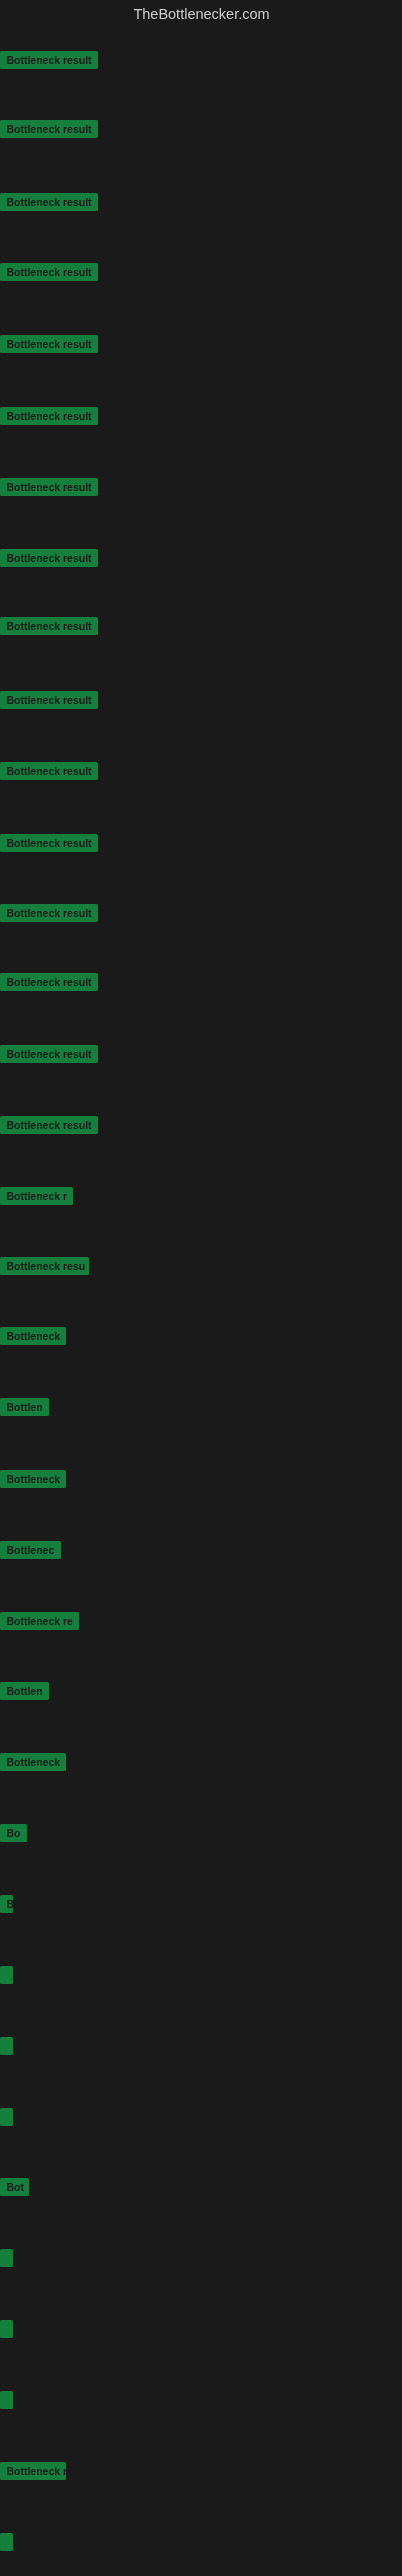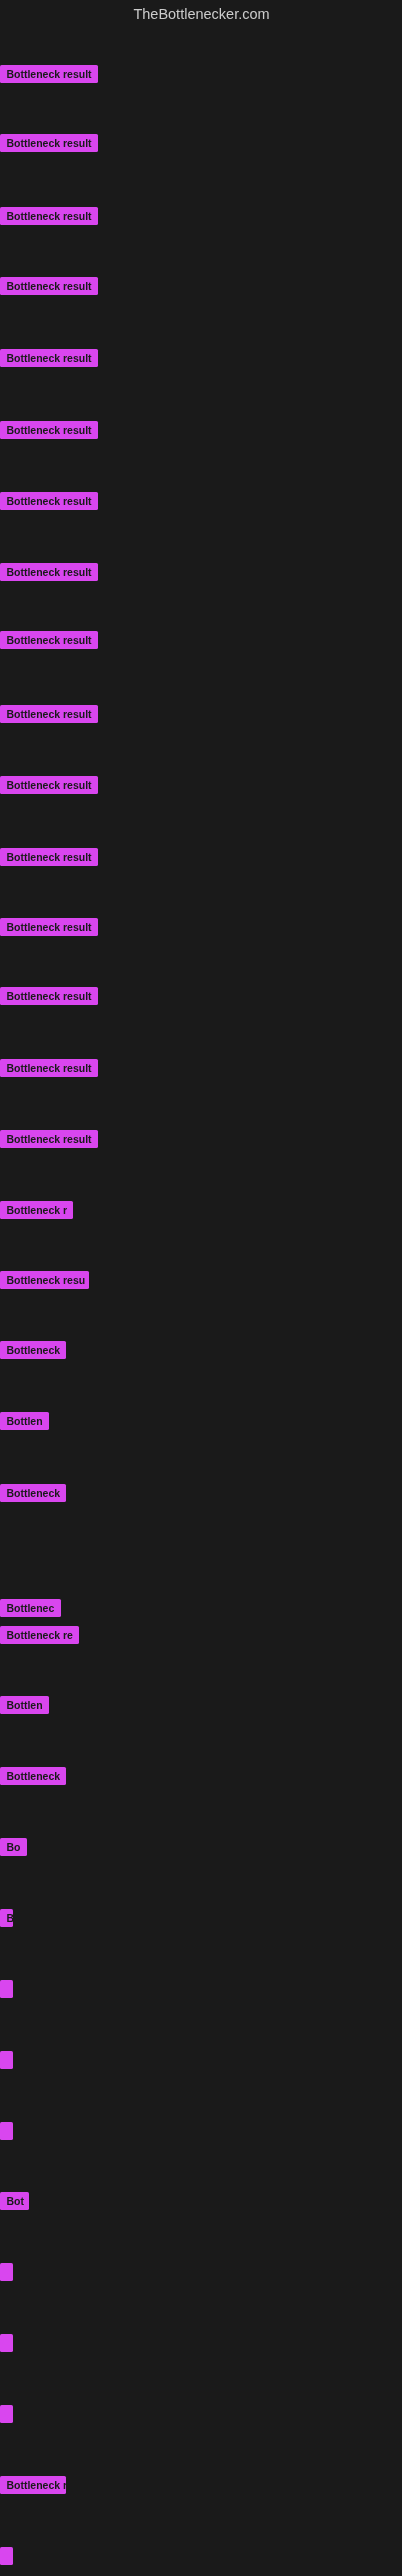--- a/index.html
+++ b/index.html
@@ -19,30 +19,29 @@
       color: #cccccc;
       font-size: 14.5px;
       padding: 6.4px 0;
       font-weight: normal;
     }
     .bottleneck-item {
       position: absolute;
       left: 0;
     }
     .bottleneck-badge {
-      background-color: #d946ef;
+      background-color: #15803d;
       color: #1a1a1a;
       font-size: 10.5px;
       font-weight: bold;
       padding: 3.2px 6.4px;
       border-radius: 1.6px;
       white-space: nowrap;
       overflow: hidden;
       display: inline-block;
-      margin-top: 14px;
     }
   </style>
 </head>
 <body>
 
 <div class="site-title">TheBottlenecker.com</div>
 
 <div id="items-container" style="position:relative; width:403px; height:2552px;">
     <div class="bottleneck-item" style="top: 22px; left: 0px;"><span class="bottleneck-badge" style="max-width: 113px;">Bottleneck result</span></div>
     <div class="bottleneck-item" style="top: 91px; left: 0px;"><span class="bottleneck-badge" style="max-width: 113px;">Bottleneck result</span></div>
@@ -58,21 +57,21 @@
     <div class="bottleneck-item" style="top: 805px; left: 0px;"><span class="bottleneck-badge" style="max-width: 113px;">Bottleneck result</span></div>
     <div class="bottleneck-item" style="top: 875px; left: 0px;"><span class="bottleneck-badge" style="max-width: 113px;">Bottleneck result</span></div>
     <div class="bottleneck-item" style="top: 944px; left: 0px;"><span class="bottleneck-badge" style="max-width: 113px;">Bottleneck result</span></div>
     <div class="bottleneck-item" style="top: 1016px; left: 0px;"><span class="bottleneck-badge" style="max-width: 113px;">Bottleneck result</span></div>
     <div class="bottleneck-item" style="top: 1087px; left: 0px;"><span class="bottleneck-badge" style="max-width: 105px;">Bottleneck result</span></div>
     <div class="bottleneck-item" style="top: 1158px; left: 0px;"><span class="bottleneck-badge" style="max-width: 85px;">Bottleneck r</span></div>
     <div class="bottleneck-item" style="top: 1228px; left: 0px;"><span class="bottleneck-badge" style="max-width: 89px;">Bottleneck resu</span></div>
     <div class="bottleneck-item" style="top: 1298px; left: 0px;"><span class="bottleneck-badge" style="max-width: 72px;">Bottleneck</span></div>
     <div class="bottleneck-item" style="top: 1369px; left: 0px;"><span class="bottleneck-badge" style="max-width: 60px; text-align: right;">Bottlen</span></div>
     <div class="bottleneck-item" style="top: 1441px; left: 0px;"><span class="bottleneck-badge" style="max-width: 71px;">Bottleneck</span></div>
-    <div class="bottleneck-item" style="top: 1556px; left: 0px;"><span class="bottleneck-badge" style="max-width: 66px;">Bottlenec</span></div>
+    <div class="bottleneck-item" style="top: 1512px; left: 0px;"><span class="bottleneck-badge" style="max-width: 66px;">Bottlenec</span></div>
     <div class="bottleneck-item" style="top: 1583px; left: 0px;"><span class="bottleneck-badge" style="max-width: 87px;">Bottleneck re</span></div>
     <div class="bottleneck-item" style="top: 1653px; left: 0px;"><span class="bottleneck-badge" style="max-width: 53px;">Bottlen</span></div>
     <div class="bottleneck-item" style="top: 1724px; left: 0px;"><span class="bottleneck-badge" style="max-width: 69px;">Bottleneck</span></div>
     <div class="bottleneck-item" style="top: 1795px; left: 0px;"><span class="bottleneck-badge" style="max-width: 29px;">Bo</span></div>
     <div class="bottleneck-item" style="top: 1866px; left: 0px;"><span class="bottleneck-badge" style="max-width: 13px;">B</span></div>
     <div class="bottleneck-item" style="top: 1937px; left: 0px;"><span class="bottleneck-badge" style="max-width: 8px;">&nbsp;</span></div>
     <div class="bottleneck-item" style="top: 2008px; left: 0px;"><span class="bottleneck-badge" style="max-width: 8px;">&nbsp;</span></div>
     <div class="bottleneck-item" style="top: 2079px; left: 0px;"><span class="bottleneck-badge" style="max-width: 8px;">&nbsp;</span></div>
     <div class="bottleneck-item" style="top: 2149px; left: 0px;"><span class="bottleneck-badge" style="max-width: 29px;">Bot</span></div>
     <div class="bottleneck-item" style="top: 2220px; left: 0px;"><span class="bottleneck-badge" style="max-width: 8px;">&nbsp;</span></div>

